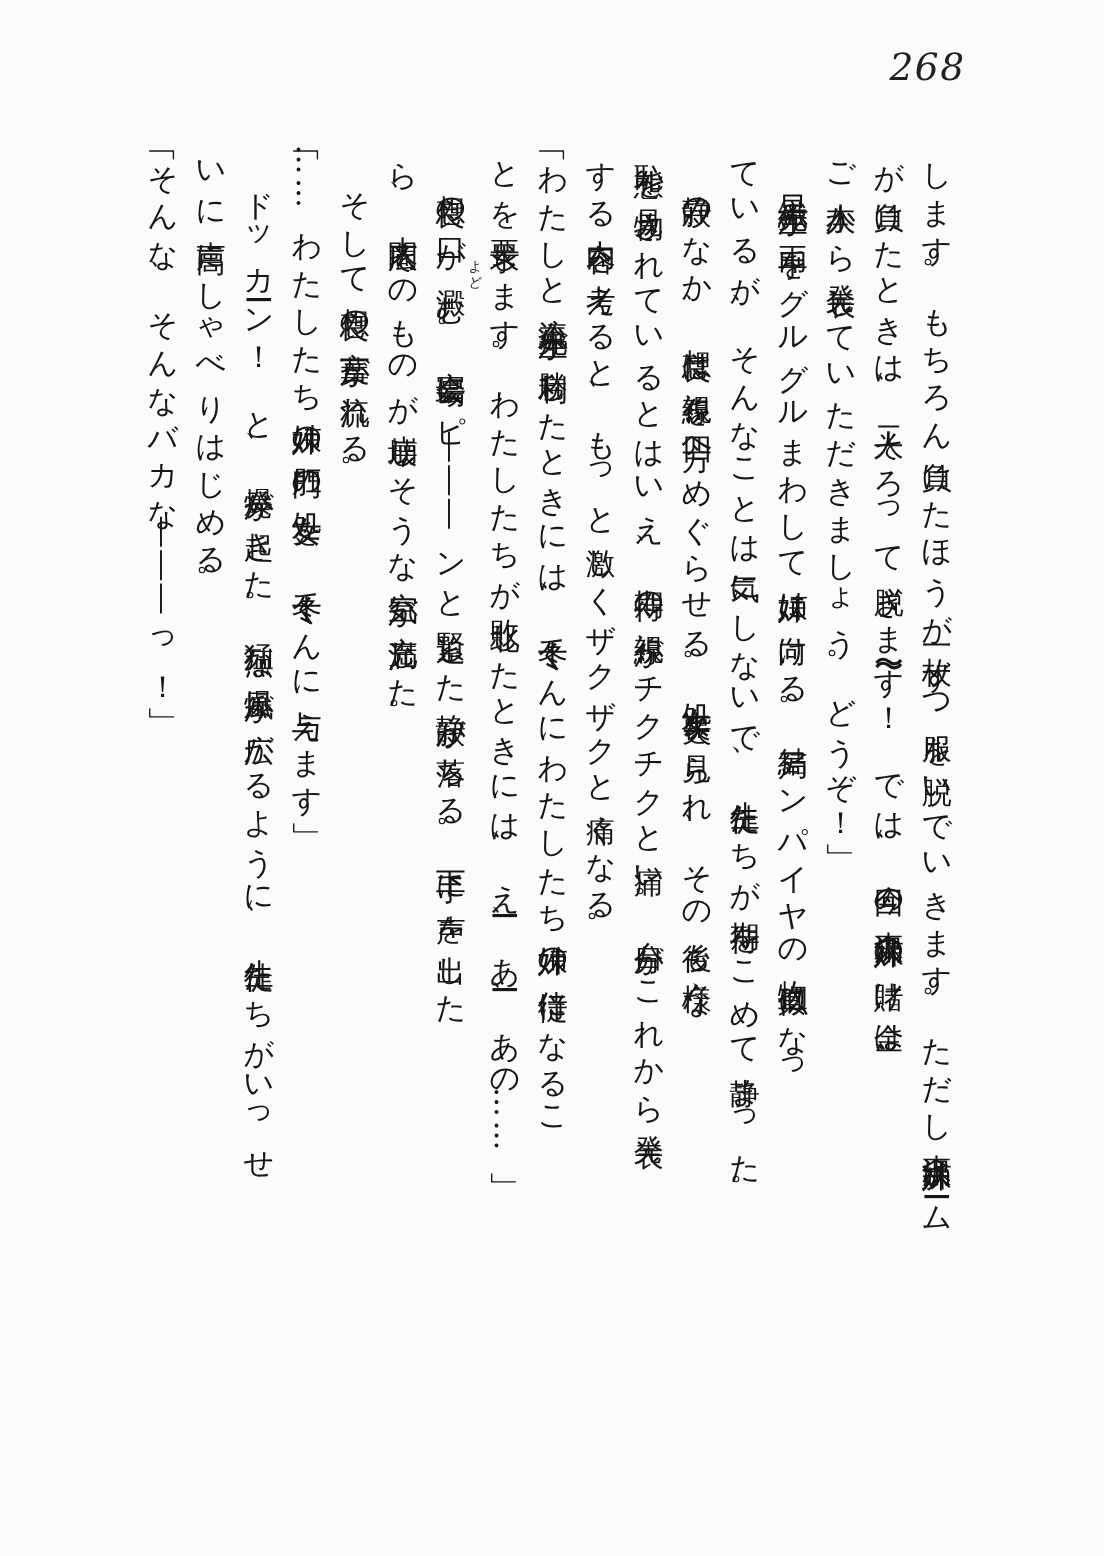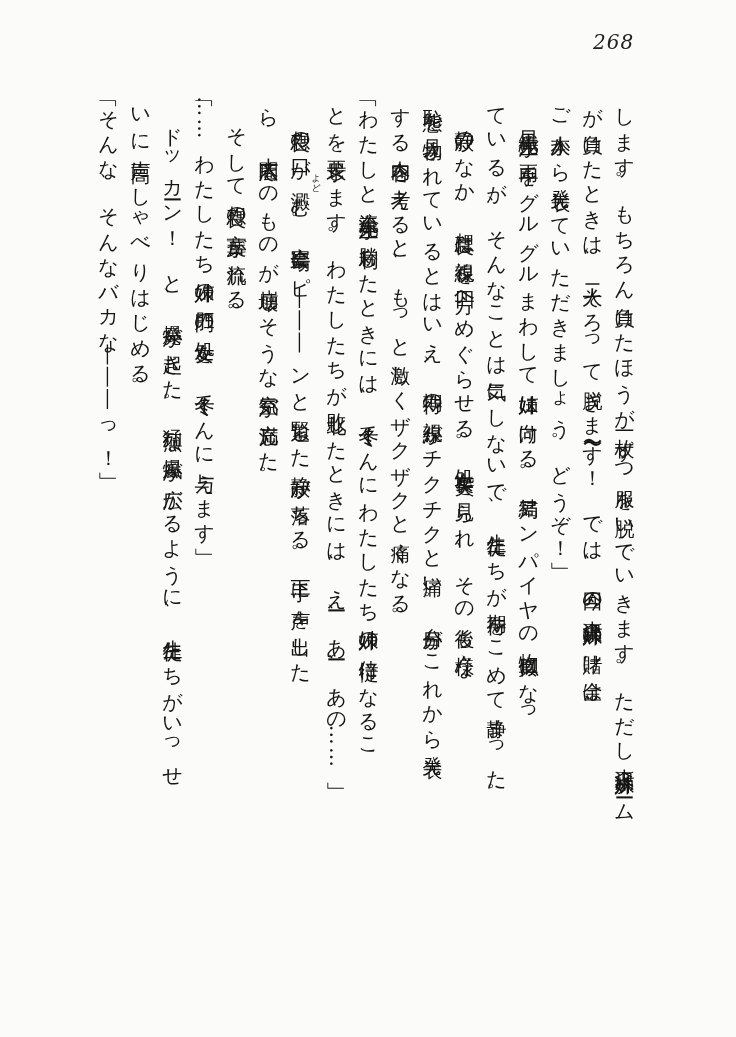--- a/index.html
+++ b/index.html
@@ -12,21 +12,21 @@
     width: 736px;
     height: 1037px;
     background: #fbfbfa;
     overflow: hidden;
     font-family: "DejaVu Serif", "Liberation Serif", serif;
   }
   .page-number {
     position: absolute;
     top: 30px;
     left: 593px;
-    font-size: 20px;
+    font-size: 25px;
     font-style: italic;
     letter-spacing: 1px;
     color: #222222;
   }
   .text-block {
     position: absolute;
     top: 94px;
     right: 95px;
     height: 852px;
     width: 546px;

